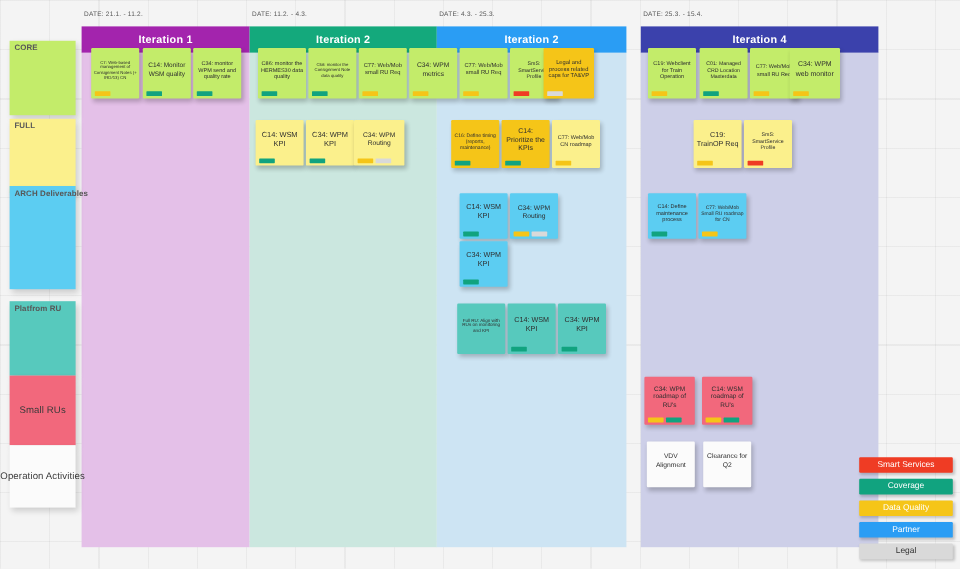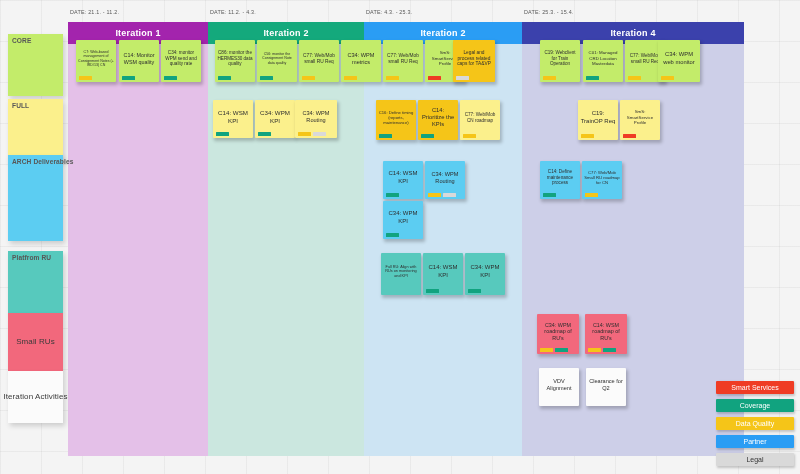--- a/index.html
+++ b/index.html
@@ -141,21 +141,21 @@
       <div class="col" style="left: 208px; width: 156px;">
         <div class="col-date">DATE: 11.2. - 4.3.</div>
         <div class="col-header" style="background: rgb(20, 169, 124);">Iteration 2</div>
         <div class="col-body" style="background: rgb(203, 231, 223);"></div>
       </div>
       <div class="col" style="left: 364px; width: 158px;">
         <div class="col-date">DATE: 4.3. - 25.3.</div>
         <div class="col-header" style="background: rgb(42, 157, 244);">Iteration 2</div>
         <div class="col-body" style="background: rgb(205, 228, 243);"></div>
       </div>
-      <div class="col" style="left: 522px; width: 222px; border-radius: 20px;">
+      <div class="col" style="left: 534px; width: 198px; border-radius: 20px;">
         <div class="col-date">DATE: 25.3. - 15.4.</div>
         <div class="col-header" style="background: rgb(59, 65, 172);">Iteration 4</div>
         <div class="col-body" style="background: rgb(205, 207, 232);"></div>
       </div>
     </div>
   <div id="categories">
       <div class="cat" style="top: 34px; height: 62px; background: rgb(195, 236, 106);">
         <div class="cat-label">CORE</div>
       </div>
       <div class="cat" style="top: 99px; height: 62px; background: rgb(251, 240, 140);">
@@ -164,21 +164,21 @@
       <div class="cat" style="top: 155px; height: 86px; background: rgb(92, 205, 242);">
         <div class="cat-label">ARCH Deliverables</div>
       </div>
       <div class="cat" style="top: 251px; height: 62px; background: rgb(87, 201, 189);">
         <div class="cat-label">Platfrom RU</div>
       </div>
       <div class="cat" style="top: 313px; height: 58px; background: rgb(242, 104, 124);">
         <div class="cat-label ctr">Small RUs</div>
       </div>
       <div class="cat" style="top: 371px; height: 52px; background: rgb(251, 251, 251);">
-        <div class="cat-label ctr">Iteration Activities</div>
+        <div class="cat-label ctr">Operation Activities</div>
       </div>
     </div>
   <div id="cards">
       <div class="card" style="left: 76px; top: 40px; width: 40px; height: 42px; background: rgb(195, 236, 106);">
         <div class="card-text" style="font-size: 3.6px;">C7: Web-based management of Consignment Notes (+ IRD/13) CN</div>
         <div class="tags">
           <div class="tag" style="background: rgb(245, 197, 24);"></div>
         </div>
       </div>
       <div class="card" style="left: 119px; top: 40px; width: 40px; height: 42px; background: rgb(195, 236, 106);">

